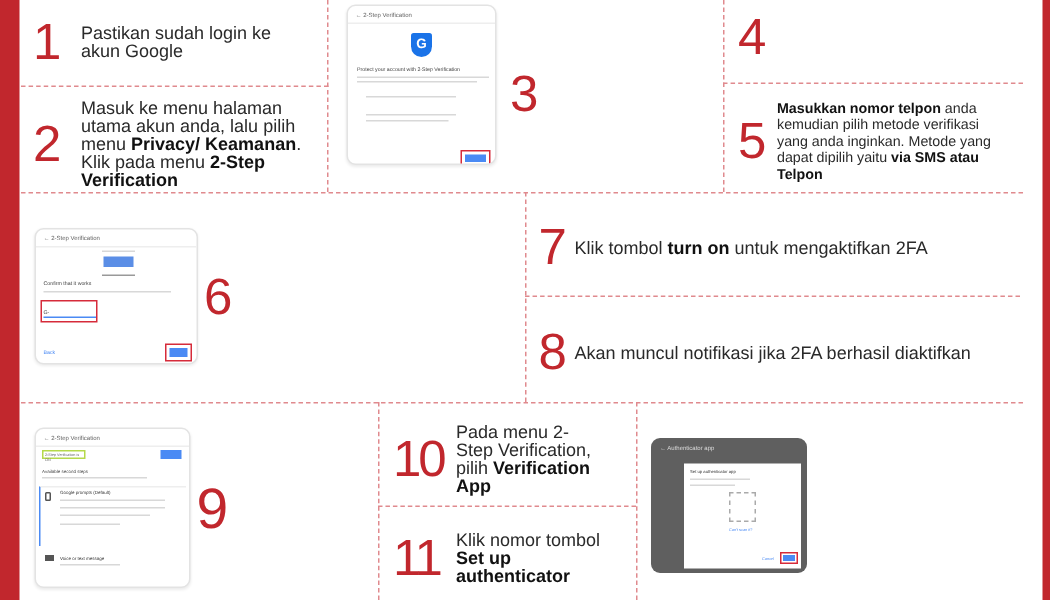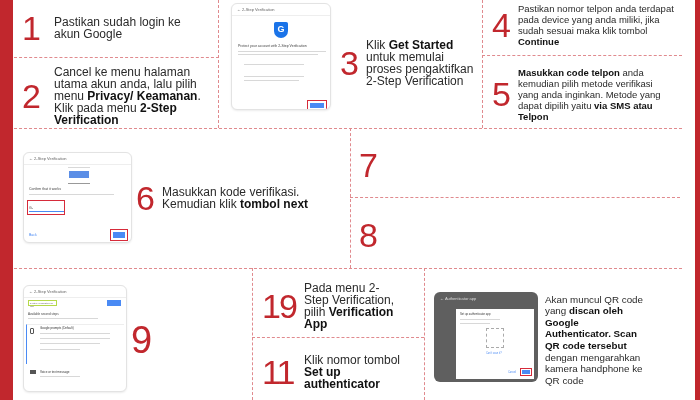--- a/index.html
+++ b/index.html
@@ -41,77 +41,76 @@
 <div class="dv" style="left:424px;top:268px;height:132px"></div>
 <div class="dh" style="left:252px;top:337px;width:172px"></div>
 
 <div class="step" style="left:22px;top:8px;width:195px;height:40px">
   <span class="num" style="font-size:34px;width:24px">1</span>
   <span class="txt" style="margin-left:8px;width:140px">Pastikan sudah login ke akun Google</span>
 </div>
 
 <div class="step" style="left:22px;top:70px;width:195px;height:52px">
   <span class="num" style="font-size:34px;width:24px">2</span>
-  <span class="txt" style="margin-left:8px;width:162px"><span>Cancel ke menu halaman utama akun anda, lalu pilih menu </span><b>Privacy/ Keamanan</b><span>. Klik pada menu </span><b>2-Step Verification</b></span>
+  <span class="txt" style="margin-left:8px;width:162px"><span>Masuk ke menu halaman utama akun anda, lalu pilih menu </span><b>Privacy/ Keamanan</b><span>. Klik pada menu </span><b>2-Step Verification</b></span>
 </div>
 
 <div class="shot" style="left:231px;top:3px;width:100px;height:107px">
   <div class="shot-head">← 2-Step Verification</div>
   <div class="shield" style="left:42px;top:18px">G</div>
   <div style="position:absolute;left:6px;top:40px;font-size:3.5px;color:#444">Protect your account with 2-Step Verification</div>
   <div class="line" style="left:6px;top:47px;width:88px"></div>
   <div class="line" style="left:6px;top:50px;width:80px"></div>
   <div class="line" style="left:12px;top:60px;width:60px"></div>
   <div class="line" style="left:12px;top:72px;width:60px"></div>
   <div class="line" style="left:12px;top:76px;width:55px"></div>
   <div class="btn-blue" style="left:78px;top:99px;width:14px;height:5px"></div>
   <div class="hl" style="left:75px;top:96px;width:20px;height:11px"></div>
 </div>
 
 <div class="step" style="left:340px;top:35px;width:140px;height:55px">
   <span class="num" style="font-size:34px;width:22px">3</span>
-  <span class="txt" style="margin-left:4px;width:110px"><span>Klik </span><b>Get Started</b><span> untuk memulai proses pengaktifkan 2-Step Verification</span></span>
 </div>
 
 <div class="step" style="left:492px;top:2px;width:200px;height:46px">
   <span class="num" style="font-size:34px;width:22px">4</span>
-  <span class="txt" style="margin-left:4px;width:156px;font-size:9.5px;line-height:11px"><span>Pastikan nomor telpon anda terdapat pada device yang anda miliki, jika sudah sesuai maka klik tombol </span><b>Continue</b></span>
 </div>
 
 <div class="step" style="left:492px;top:64px;width:200px;height:60px">
   <span class="num" style="font-size:34px;width:22px">5</span>
-  <span class="txt" style="margin-left:4px;width:156px;font-size:9.5px;line-height:11px"><b>Masukkan code telpon</b><span> anda kemudian pilih metode verifikasi yang anda inginkan. Metode yang dapat dipilih yaitu </span><b>via SMS atau Telpon</b></span>
+  <span class="txt" style="margin-left:4px;width:156px;font-size:9.5px;line-height:11px"><b>Masukkan nomor telpon</b><span> anda kemudian pilih metode verifikasi yang anda inginkan. Metode yang dapat dipilih yaitu </span><b>via SMS atau Telpon</b></span>
 </div>
 
 <div class="shot" style="left:23px;top:152px;width:109px;height:91px">
   <div class="shot-head">← 2-Step Verification</div>
   <div class="btn-blue" style="left:45px;top:18px;width:20px;height:7px;background:#5b8ee6"></div>
   <div class="line" style="left:44px;top:14px;width:22px"></div>
   <div class="line" style="left:44px;top:30px;width:22px;background:#999"></div>
   <div style="position:absolute;left:5px;top:34px;font-size:3.5px;color:#444">Confirm that it works</div>
   <div class="line" style="left:5px;top:41px;width:85px"></div>
   <div style="position:absolute;left:5px;top:53px;font-size:3.5px;color:#444">G-</div>
   <div class="line" style="left:5px;top:58px;width:35px;background:#4a8af4"></div>
   <div class="hl" style="left:3px;top:47px;width:38px;height:15px"></div>
   <div style="position:absolute;left:5px;top:80px;font-size:3.5px;color:#4a8af4">Back</div>
   <div class="btn-blue" style="left:89px;top:79px;width:12px;height:6px"></div>
   <div class="hl" style="left:86px;top:76px;width:18px;height:12px"></div>
 </div>
 
 <div class="step" style="left:136px;top:178px;width:210px;height:40px">
   <span class="num" style="font-size:34px;width:24px">6</span>
-  <span class="txt" style="margin-left:2px;width:180px"><span>Masukkan kode verifikasi. Kemudian klik </span><b>tombol next</b></span>
 </div>
 
 <div class="step" style="left:359px;top:145px;width:320px;height:40px">
   <span class="num" style="font-size:34px;width:22px">7</span>
+  <span class="txt" style="margin-left:2px;width:290px"><span>Klik tombol </span><b>turn on</b><span> untuk mengaktifkan 2FA</span></span>
 </div>
 
 <div class="step" style="left:359px;top:215px;width:320px;height:40px">
   <span class="num" style="font-size:34px;width:22px">8</span>
+  <span class="txt" style="margin-left:2px;width:290px">Akan muncul notifikasi jika 2FA berhasil diaktifkan</span>
 </div>
 
 <div class="shot" style="left:23px;top:285px;width:104px;height:107px">
   <div class="shot-head">← 2-Step Verification</div>
   <div style="position:absolute;left:4px;top:14px;width:29px;height:6px;border:1.2px solid #b5d94a;font-size:2.5px;color:#666;padding:1px">2-Step Verification is ON</div>
   <div class="btn-blue" style="left:83px;top:14px;width:14px;height:6px"></div>
   <div style="position:absolute;left:4px;top:26px;font-size:3px;color:#444">Available second steps</div>
   <div class="line" style="left:4px;top:32px;width:70px"></div>
   <div style="position:absolute;left:2px;top:38px;width:98px;height:40px;border-left:1.5px solid #4a8af4;border-top:1px solid #eee"></div>
   <div style="position:absolute;left:16px;top:40px;font-size:3px;color:#333">Google prompts (Default)</div>
@@ -123,21 +122,21 @@
   <div style="position:absolute;left:16px;top:84px;font-size:3px;color:#333">Voice or text message</div>
   <div style="position:absolute;left:6px;top:84px;width:6px;height:4px;background:#555"></div>
   <div class="line" style="left:16px;top:90px;width:40px"></div>
 </div>
 
 <div class="step" style="left:131px;top:288px;width:120px;height:104px">
   <span class="num" style="font-size:38px;width:24px">9</span>
 </div>
 
 <div class="step" style="left:262px;top:284px;width:160px;height:44px">
-  <span class="num" style="font-size:34px;width:38px">19</span>
+  <span class="num" style="font-size:34px;width:38px">10</span>
   <span class="txt" style="margin-left:4px;width:100px"><span>Pada menu 2-Step Verification, pilih </span><b>Verification App</b></span>
 </div>
 
 <div class="step" style="left:262px;top:352px;width:160px;height:40px">
   <span class="num" style="font-size:34px;width:38px">11</span>
   <span class="txt" style="margin-left:4px;width:110px"><span>Klik nomor tombol </span><b>Set up authenticator</b></span>
 </div>
 
 <div class="dark-shot" style="left:434px;top:292px;width:104px;height:90px">
   <div style="position:absolute;left:6px;top:4px;font-size:4px;color:#ddd">← Authenticator app</div>
@@ -147,14 +146,13 @@
     <div class="line" style="left:4px;top:14px;width:30px"></div>
     <div class="qr" style="left:30px;top:19px;width:18px;height:20px"></div>
     <div style="position:absolute;left:30px;top:43px;font-size:2.6px;color:#4a8af4">Can't scan it?</div>
     <div style="position:absolute;left:52px;top:62px;font-size:2.6px;color:#4a8af4">Cancel</div>
     <div class="btn-blue" style="left:66px;top:61px;width:8px;height:4px"></div>
     <div class="hl" style="left:64px;top:59px;width:12px;height:8px"></div>
   </div>
 </div>
 
 <div class="step" style="left:542px;top:287px;width:150px;height:106px">
-  <span class="txt" style="margin-left:3px;width:100px;font-size:9.8px;line-height:11.6px"><span>Akan muncul QR code yang </span><b>discan oleh Google Authenticator. Scan QR code tersebut</b><span> dengan mengarahkan kamera handphone ke QR code</span></span>
 </div>
 
 </body></html>

